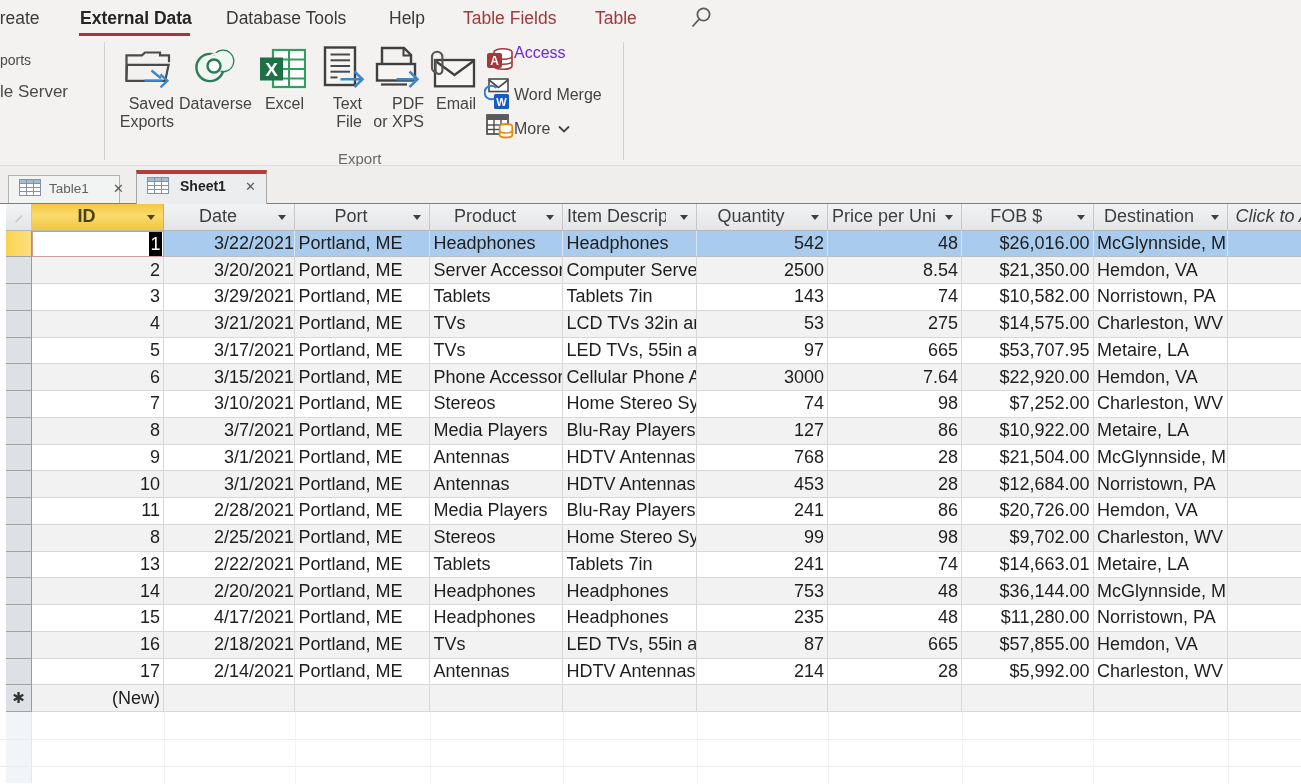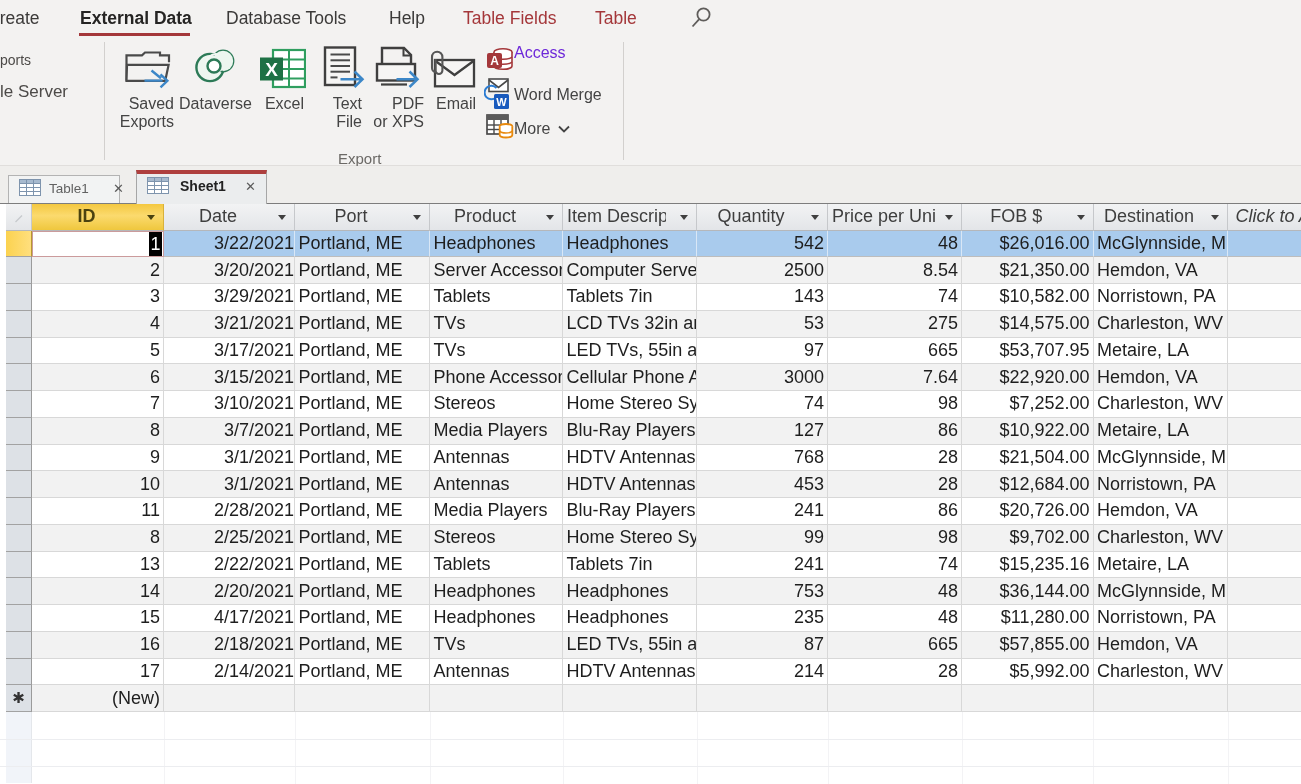--- a/index.html
+++ b/index.html
@@ -414,21 +414,21 @@
 <div class="r odd">
       <div class="g"></div>
       <div class="sel"></div>
       <div class="c w0 num idc">13</div>
       <div class="c w1 dt">2/22/2021</div>
       <div class="c w2 tx">Portland, ME</div>
       <div class="c w3 tx">Tablets</div>
       <div class="c w4 tx">Tablets 7in</div>
       <div class="c w5 num">241</div>
       <div class="c w6 num">74</div>
-      <div class="c w7 num">$15,235.16</div>
+      <div class="c w7 num">$14,663.01</div>
       <div class="c w8 tx">Metaire, LA</div>
       <div class="c w9"></div>
     </div>
 <div class="r even">
       <div class="g"></div>
       <div class="sel"></div>
       <div class="c w0 num idc">14</div>
       <div class="c w1 dt">2/20/2021</div>
       <div class="c w2 tx">Portland, ME</div>
       <div class="c w3 tx">Headphones</div>

